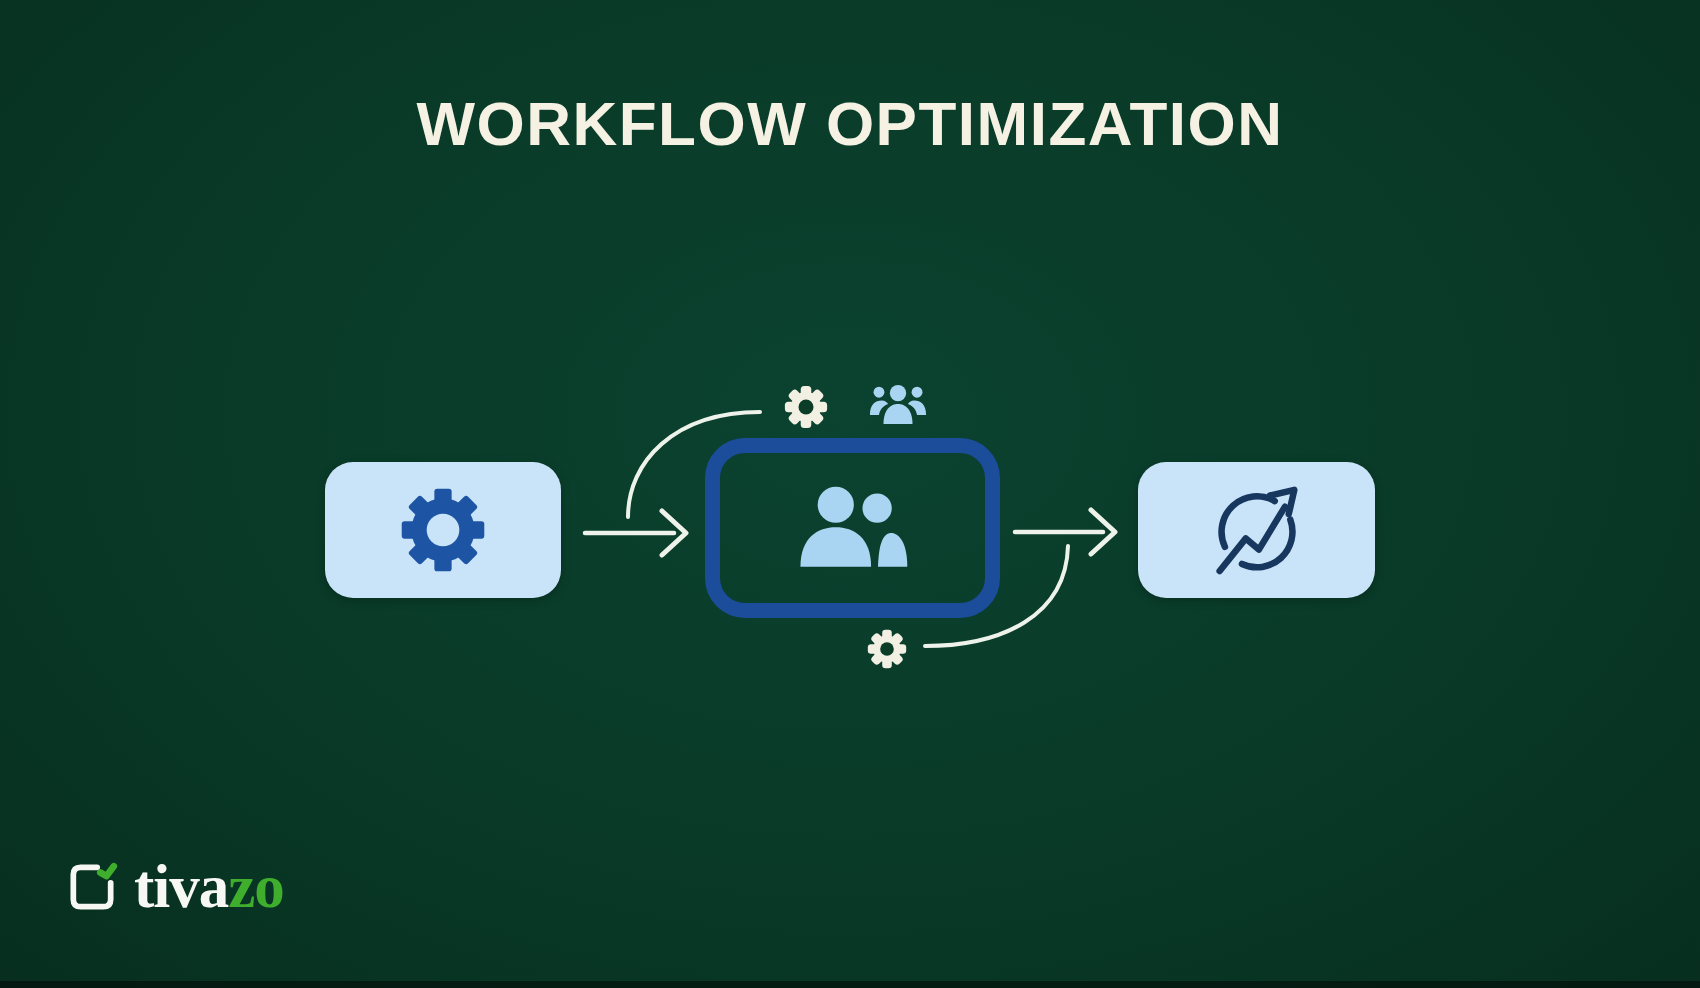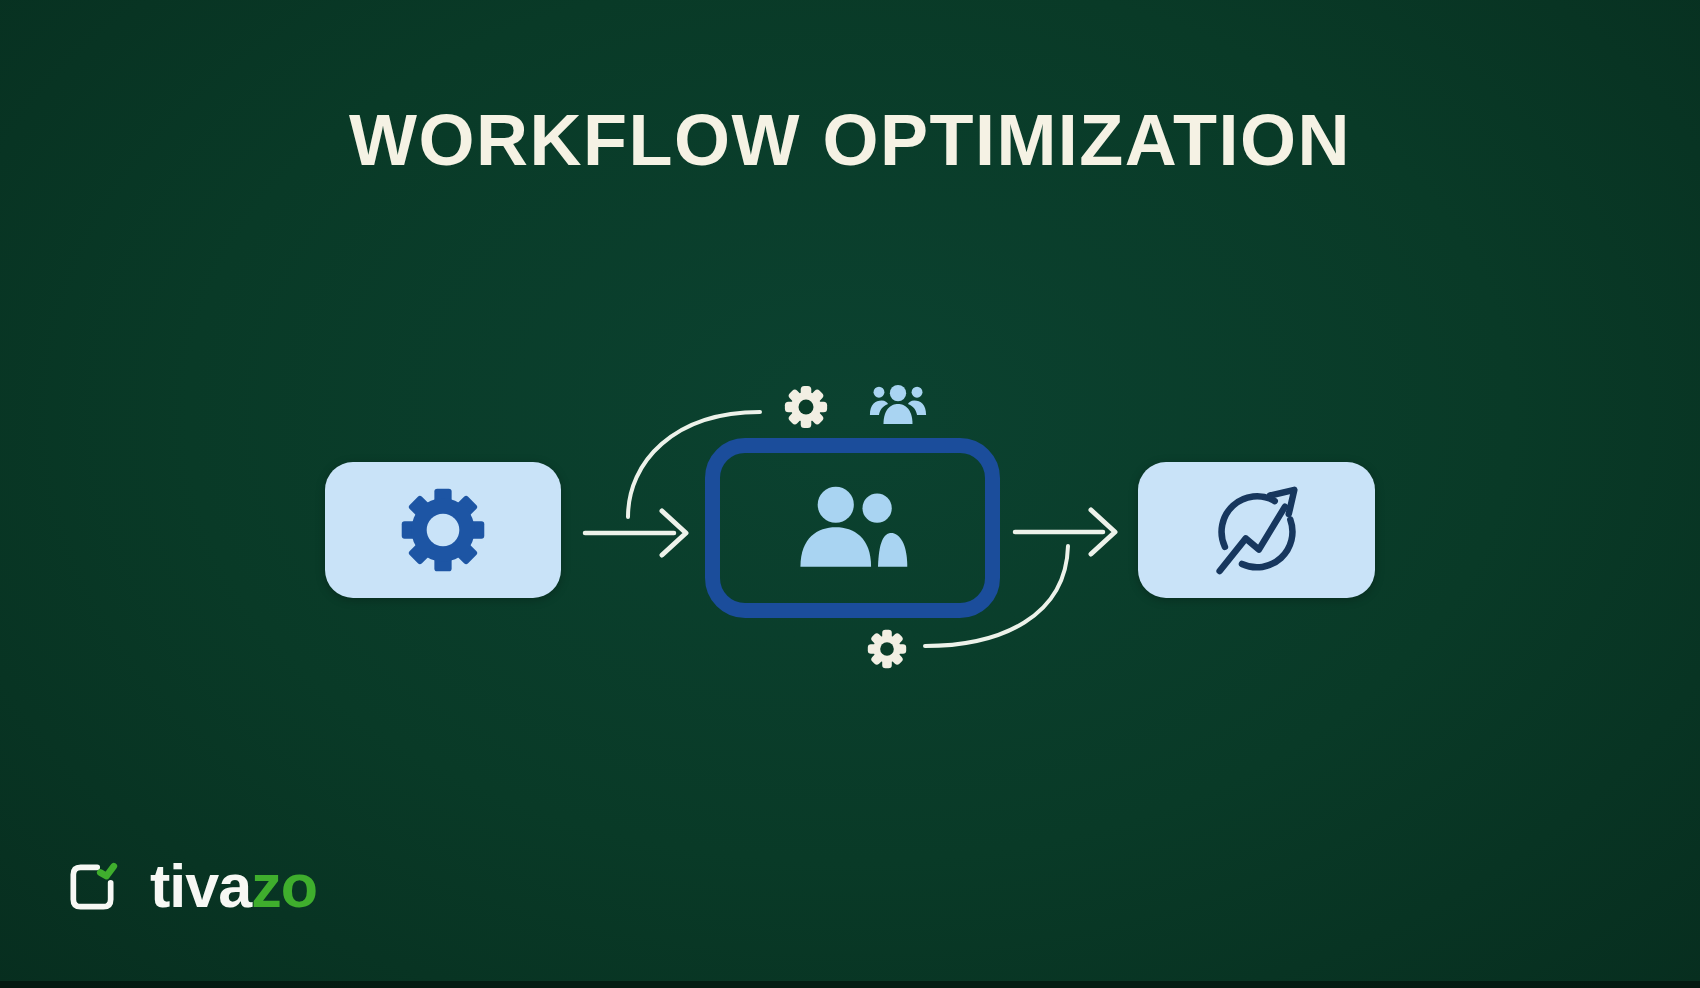--- a/index.html
+++ b/index.html
@@ -10,42 +10,42 @@
     overflow:hidden;
     font-family:"Liberation Sans","DejaVu Sans",sans-serif;
     background:radial-gradient(ellipse at 50% 42%, #0b4230 0%, #093a27 55%, #072e1f 100%);
   }
   .canvas::after{
     content:"";position:absolute;left:0;right:0;bottom:0;height:7px;
     background:rgba(0,0,0,.45);pointer-events:none;
   }
   .title{
     position:absolute;left:0;right:0;top:88px;
-    margin:11px;text-align:center;
-    font-size:72px;font-weight:800;letter-spacing:1.5px;
+    margin:0;text-align:center;
+    font-size:62px;font-weight:800;letter-spacing:1.5px;
     color:#f5f2e4;
   }
   .node{
     position:absolute;border-radius:28px;background:#c9e3f8;
     display:flex;align-items:center;justify-content:center;
     box-shadow:0 2px 10px rgba(0,0,0,.25);
   }
   .node-left {left:325px;top:462px;width:236px;height:136px;}
   .node-right{left:1138px;top:462px;width:237px;height:136px;}
   .node-outline{
     position:absolute;left:705px;top:438px;width:295px;height:180px;
     box-sizing:border-box;border:15px solid #1b4d9b;border-radius:40px;
     background:transparent;
     display:flex;align-items:center;justify-content:center;
   }
   .overlay{position:absolute;left:0;top:0;width:1700px;height:988px;pointer-events:none;}
   .float-icon{position:absolute;}
   .logo{
     position:absolute;left:66px;top:856px;
-    display:flex;align-items:center;gap:32px;
+    display:flex;align-items:center;gap:16px;font-family:Liberation Serif, serif;
   }
   .logo-text{
     font-size:61px;font-weight:bold;letter-spacing:-1px;line-height:1;
     color:#f7f8f4;
   }
   .logo-text .accent{color:#3fae2d;}
 </style>
 </head>
 <body>
 

